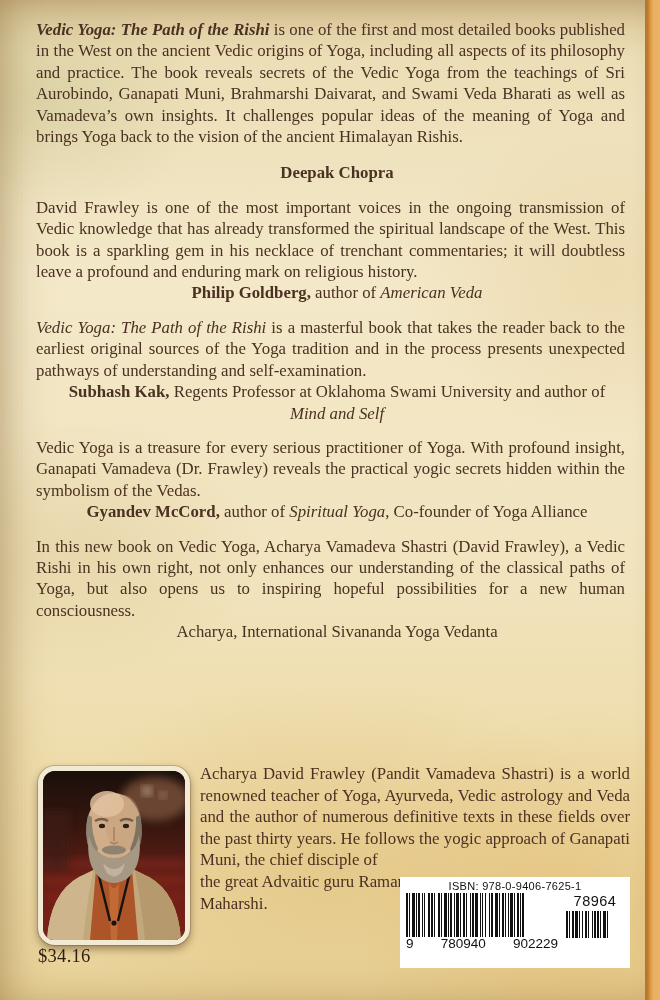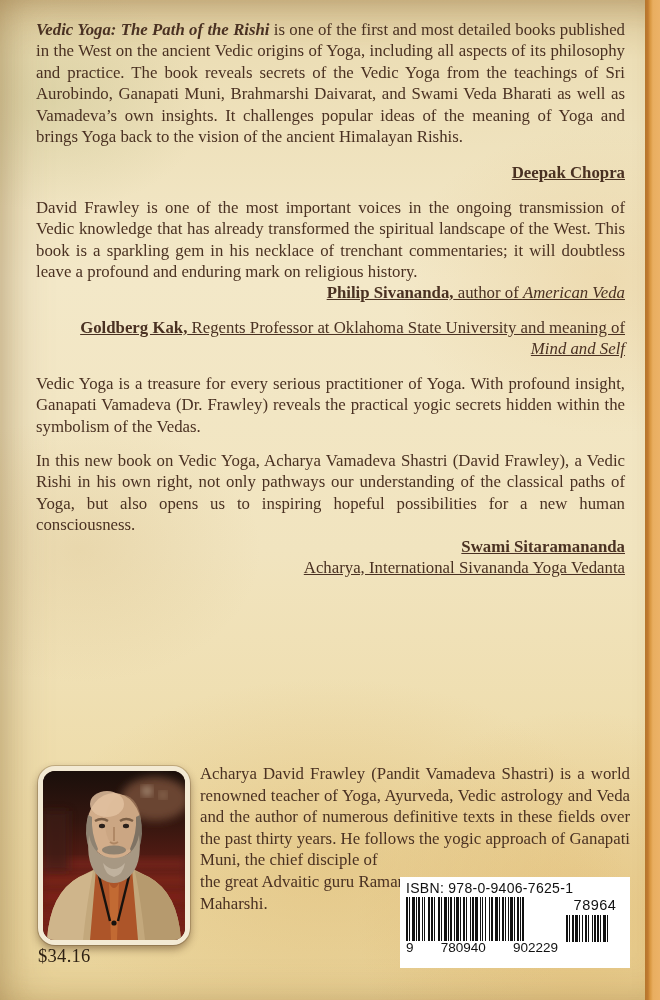--- a/index.html
+++ b/index.html
@@ -28,21 +28,21 @@
     background:linear-gradient(90deg,#b5752c 0,#c07a30 3px,#d8963f 5px,#e9ae60 8px,#ecb267 100%);
   }
   #content{
     position:absolute;left:36px;top:19px;width:589px;
     font-size:16.8px;line-height:21.4px;
   }
   .para{text-align:justify;}
   .intro{margin:0 0 15px 0;}
   .blurb{margin:0 0 13px 0;}
   .attribution{padding-left:13px;text-align:left;}
-  .attr-line{text-align:right;text-decoration:underline;}
+  .attr-line{text-align:center;}
   .b{font-weight:bold;}
   .i{font-style:italic;}
   .bi{font-weight:bold;font-style:italic;}
 
   
   #bio-section{position:absolute;left:36px;top:763px;width:594px;height:237px;}
   #author-photo{
     position:absolute;left:2px;top:3px;width:142px;height:169px;
     border:5px solid #f3ead4;border-radius:17px;
     overflow:hidden;
@@ -62,21 +62,21 @@
     position:absolute;left:2px;top:183px;
     font-size:18.5px;color:#2e2113;letter-spacing:.3px;
   }
   
   #barcode-box{
     position:absolute;left:364px;top:114px;width:230px;height:91px;
     background:#ffffff;
     font-family:"Liberation Sans", sans-serif;color:#111;
     box-sizing:border-box;padding:3px 6px 2px 6px;
   }
-  #isbn-line{font-size:14px;letter-spacing:.3px;white-space:nowrap;}
+  #isbn-line{font-size:11px;text-align:center;letter-spacing:.3px;white-space:nowrap;}
   #barcode-row{display:flex;margin-top:1px;}
   #main-barcode{width:152px;}
   .bars{display:flex;align-items:stretch;}
   #bars-main{height:44px;}
   .bars .bar{background:#111;}
   .bars .space{background:transparent;}
   #digits-row{
     display:flex;justify-content:space-between;
     font-size:13.5px;margin-top:-1px;line-height:15px;
   }
@@ -96,38 +96,41 @@
 
     <div class="blurb">
       <div class="attribution">
           <div class="attr-line"><span class="b">Deepak Chopra</span></div>
         </div>
     </div>
 
     <div class="blurb">
       <div class="para"><span>David Frawley is one of the most important voices in the ongoing transmission of Vedic knowledge that has already transformed the spiritual landscape of the West. This book is a sparkling gem in his necklace of trenchant commentaries; it will doubtless leave a profound and enduring mark on religious history.</span></div>
       <div class="attribution">
-          <div class="attr-line"><span class="b">Philip Sivananda,</span><span> author of </span><span class="i">American Veda</span></div>
-        </div>
-    </div>
-
-    <div class="blurb">
-      <div class="attribution">
-          <div class="attr-line"><span class="b">Goldberg Kak,</span><span> Regents Professor at Oklahoma State University and meaning of </span><span class="i">Mind and Self</span></div>
+          <div class="attr-line"><span class="b">Philip Goldberg,</span><span> author of </span><span class="i">American Veda</span></div>
+        </div>
+    </div>
+
+    <div class="blurb">
+      <div class="para"><span class="i">Vedic Yoga: The Path of the Rishi</span><span> is a masterful book that takes the reader back to the earliest original sources of the Yoga tradition and in the process presents unexpected pathways of understanding and self-examination.</span></div>
+      <div class="attribution">
+          <div class="attr-line"><span class="b">Subhash Kak,</span><span> Regents Professor at Oklahoma Swami University and author of </span><span class="i">Mind and Self</span></div>
         </div>
     </div>
 
     <div class="blurb">
       <div class="para"><span>Vedic Yoga is a treasure for every serious practitioner of Yoga. With profound insight, Ganapati Vamadeva (Dr. Frawley) reveals the practical yogic secrets hidden within the symbolism of the Vedas.</span></div>
-    </div>
-
-    <div class="blurb">
-      <div class="para"><span>In this new book on Vedic Yoga, Acharya Vamadeva Shastri (David Frawley), a Vedic Rishi in his own right, not only pathways our understanding of the classical paths of Yoga, but also opens us to inspiring hopeful possibilities for a new human consciousness.</span></div>
-      <div class="attribution">
-          <div class="attr-line"><span class="b">Swami Sitaramananda</span></div>
+      <div class="attribution">
+          <div class="attr-line"><span class="b">Gyandev McCord,</span><span> author of </span><span class="i">Spiritual Yoga</span><span>, Co-founder of Yoga Alliance</span></div>
+        </div>
+    </div>
+
+    <div class="blurb">
+      <div class="para"><span>In this new book on Vedic Yoga, Acharya Vamadeva Shastri (David Frawley), a Vedic Rishi in his own right, not only enhances our understanding of the classical paths of Yoga, but also opens us to inspiring hopeful possibilities for a new human consciousness.</span></div>
+      <div class="attribution">
           <div class="attr-line"><span>Acharya, International Sivananda Yoga Vedanta</span></div>
         </div>
     </div>
 
   </div>
 
   <div id="bio-section">
 
     <div id="author-photo">
       <svg width="142" height="169" viewBox="0 0 142 169" xmlns="http://www.w3.org/2000/svg">

